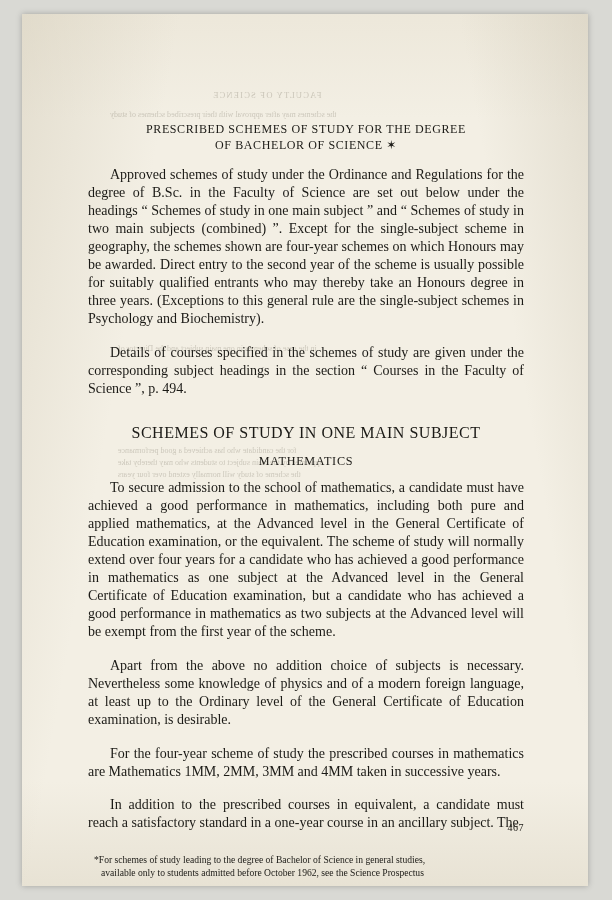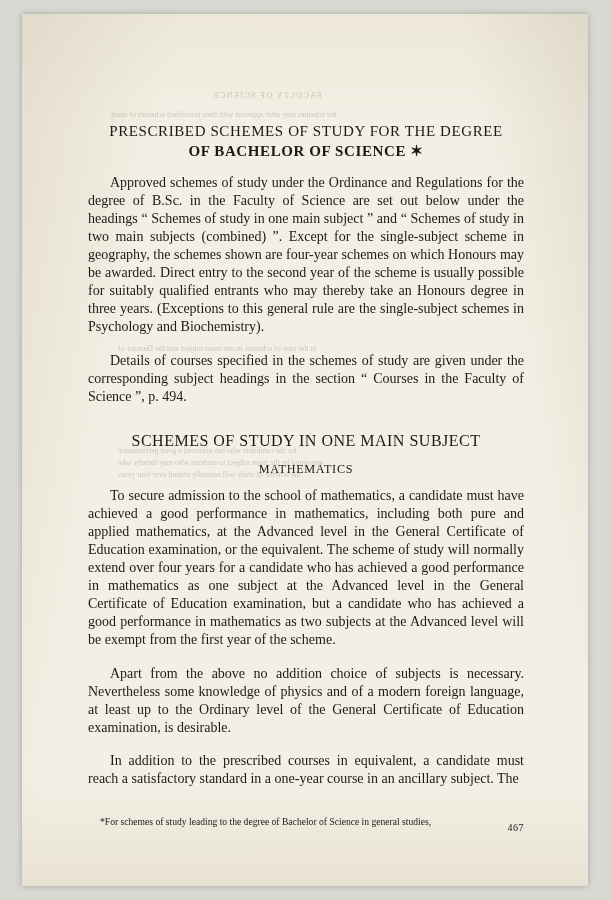--- a/index.html
+++ b/index.html
@@ -58,29 +58,29 @@
     user-select: none;
   }
   .bleed.b1 { left: 190px; top: 76px;  font-size: 8.5px; letter-spacing: 1.2px; }
   .bleed.b2 { left: 88px;  top: 96px;  font-size: 8px; }
   .bleed.b3 { left: 96px;  top: 330px; font-size: 8px; }
   .bleed.b4 { left: 96px;  top: 432px; font-size: 8px; }
   .bleed.b5 { left: 96px;  top: 444px; font-size: 8px; }
   .bleed.b6 { left: 96px;  top: 456px; font-size: 8px; }
 
   h1.doc-title {
-    font-size: 15px;
+    font-size: 12px;
     font-weight: normal;
     letter-spacing: 0.6px;
     text-align: center;
     margin: 0 0 12px 0;
     line-height: 1.33;
   }
   h1.doc-title .l1 { display: block; }
-  h1.doc-title .l2 { display: block; font-weight: bold; }
+  h1.doc-title .l2 { display: block; }
 
   p.para {
     margin: 0 0 0.5px 0;
     font-size: 14px;
     line-height: 1.285;
     text-align: justify;
     text-indent: 22px;
     hyphens: none;
   }
   p.para + p.para { margin-top: 16px; }
@@ -104,21 +104,21 @@
     width: 100%;
     height: 0;
     margin: 16px 0 6px 0;
     border: none;
     border-top: 0px solid transparent;
   }
   .footnote {
     font-size: 9.6px;
     line-height: 1.3;
     text-align: left;
-    margin: 12px;
+    margin: 6px;
     padding-left: 0;
   }
   .footnote .fn-line { display: block; }
   .footnote .fn-line.indent { padding-left: 7px; }
 
   .folio {
     position: absolute;
     right: 0;
     top: 700px;
     font-size: 10px;
@@ -146,25 +146,27 @@
       </h1>
 
       <p class="para">Approved schemes of study under the Ordinance and Regulations for the degree of B.Sc. in the Faculty of Science are set out below under the headings “ Schemes of study in one main subject ” and “ Schemes of study in two main subjects (combined) ”. Except for the single-subject scheme in geography, the schemes shown are four-year schemes on which Honours may be awarded. Direct entry to the second year of the scheme is usually possible for suitably qualified entrants who may thereby take an Honours degree in three years. (Exceptions to this general rule are the single-subject schemes in Psychology and Biochemistry).</p>
       <p class="para">Details of courses specified in the schemes of study are given under the corresponding subject headings in the section “ Courses in the Faculty of Science ”, p. 494.</p>
 
       <h2 class="section-head">SCHEMES OF STUDY IN ONE MAIN SUBJECT</h2>
       <h3 class="subject-head">MATHEMATICS</h3>
 
       <p class="para">To secure admission to the school of mathematics, a candidate must have achieved a good performance in mathematics, including both pure and applied mathematics, at the Advanced level in the General Certificate of Education examination, or the equivalent. The scheme of study will normally extend over four years for a candidate who has achieved a good performance in mathematics as one subject at the Advanced level in the General Certificate of Education examination, but a candidate who has achieved a good performance in mathematics as two subjects at the Advanced level will be exempt from the first year of the scheme.</p>
       <p class="para">Apart from the above no addition choice of subjects is necessary. Nevertheless some knowledge of physics and of a modern foreign language, at least up to the Ordinary level of the General Certificate of Education examination, is desirable.</p>
+      <p class="para">For the four-year scheme of study the prescribed courses in mathematics are Mathematics 1MM, 2MM, 3MM and 4MM taken in successive years.</p>
       <p class="para">In addition to the prescribed courses in equivalent, a candidate must reach a satisfactory standard in a one-year course in an ancillary subject. The</p>
 
       <hr class="footnote-rule">
 
       <div class="footnote">
         <span class="fn-line">*For schemes of study leading to the degree of Bachelor of Science in general studies,</span>
+        <span class="fn-line indent">available only to students admitted before October 1962, see the Science Prospectus</span>
       </div>
 
       <div class="folio">467</div>
 
     </div>
   </div>
 </div>
 
 </body></html>

